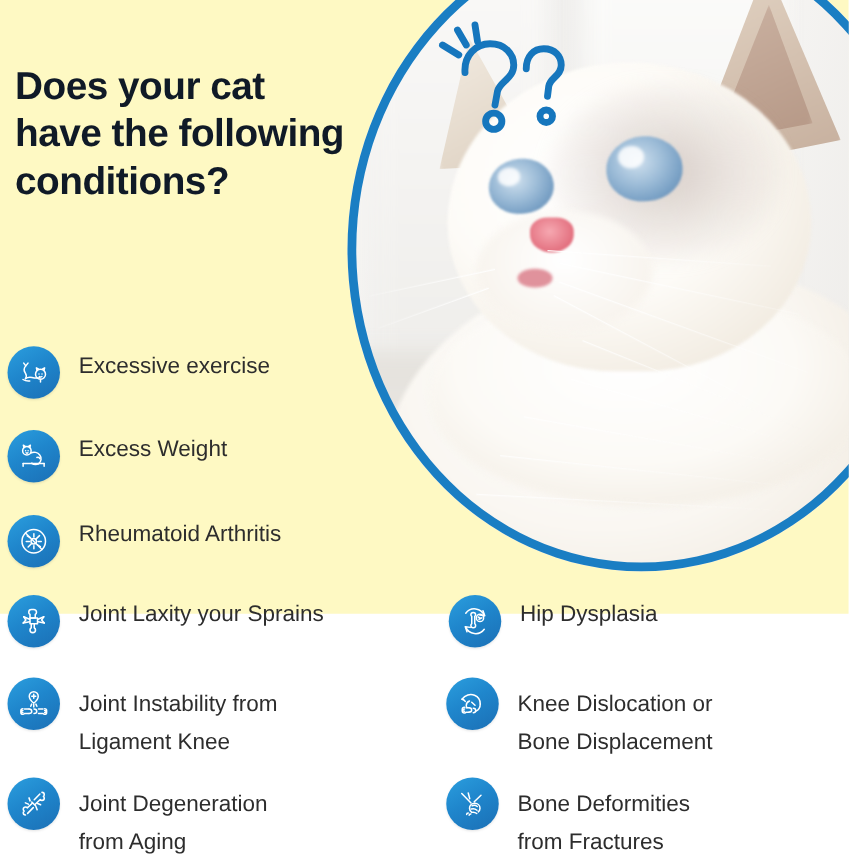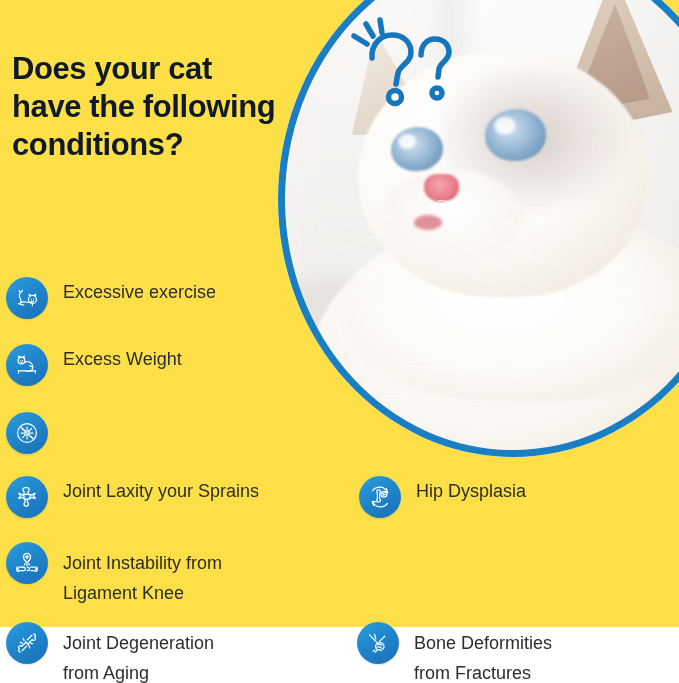--- a/index.html
+++ b/index.html
@@ -2,21 +2,21 @@
 <html><head>
 <meta charset="utf-8">
 <style>
   * { margin:0; padding:0; box-sizing:border-box; }
   html, body {
     width:679px; height:683px;
     background:#ffffff;
     font-family:"Liberation Sans", sans-serif;
     overflow:hidden;
   }
-  #root { position:relative; width:679px; height:627px; background:#fde047; }
+  #root { position:relative; width:679px; height:491px; background:#fef9c3; }
 
   
   .hero-clip {
     position:absolute;
     left:278px; top:-58px;
     width:470px; height:515px;
     border-radius:50%;
     overflow:hidden;
     background:#f4f3f1;
   }
@@ -296,20 +296,21 @@
         <circle cx="13" cy="13" r="9.4"></circle>
         <path d="M6.4 6.4l13.2 13.2"></path>
         <path d="M8.5 17.6l3-3"></path>
         <path d="M17.6 8.5l-3.1 3"></path>
         <circle cx="13" cy="13" r="2.2"></circle>
         <path d="M10.2 10.2l-2.4-1.5M15.9 15.9l2.4 1.5"></path>
         <path d="M9.6 13.1H7M16.5 13.1H19"></path>
         <path d="M13.1 9.5V7M13.1 16.6V19"></path>
       </svg>
     </div>
+    <div class="row-label">Rheumatoid Arthritis</div>
   </div>
 
   <div class="row" style="left:6px; top:476px;">
     <div class="bullet">
       <svg width="26" height="26" viewBox="0 0 26 26" fill="none" stroke="#fff" stroke-width="1.25" stroke-linecap="round" stroke-linejoin="round">
         <path d="M11.2 3.6c-1.3 0-2.2 1-2.2 2.1 0 .8.4 1.4 1 1.8v2.9h4.2V7.5c.6-.4 1-1 1-1.8 0-1.1-.9-2.1-2.2-2.1z"></path>
         <path d="M10 10.4h6v4.6h-6z"></path>
         <path d="M11 15.2v3c-.6.4-1 1-1 1.8 0 1.1.9 2.1 2.2 2.1s2.2-1 2.2-2.1c0-.8-.4-1.4-1-1.8v-3"></path>
         <path d="M9.6 11.4L5 9.4M9.6 13.4L4.6 14.4"></path>
         <path d="M16.4 11.4L21 9.4M16.4 13.4L21.4 14.4"></path>
@@ -363,20 +364,38 @@
         <path d="M5.5 17.5a8.6 8.6 0 0 0 14.9 1.9"></path>
         <path d="M6.6 21.4l-1.4-4 4 .5"></path>
         <path d="M11.6 5.9c1.1 0 1.9.8 1.9 1.8 0 .6-.3 1-.7 1.3v5.9c.4.3.7.8.7 1.4 0 1-.8 1.8-1.9 1.8s-1.9-.8-1.9-1.8c0-.6.3-1.1.7-1.4V9c-.4-.3-.7-.7-.7-1.3 0-1 .8-1.8 1.9-1.8z"></path>
         <circle cx="17" cy="10.3" r="2.9"></circle>
         <path d="M15.6 9.6l1.4.8M17 11.1l1.4-.8M16.2 11.5l.8-1.2"></path>
       </svg>
     </div>
     <div class="row-label">Hip Dysplasia</div>
   </div>
 
+  <div class="row" style="left:357px; top:542px;">
+    <div class="bullet">
+      <svg width="26" height="26" viewBox="0 0 26 26" fill="none" stroke="#fff" stroke-width="1.2" stroke-linecap="round" stroke-linejoin="round">
+        <path d="M4.6 9.4c2.5-3.4 6.6-4.6 10-3.2 2.8 1.2 4.6 3.9 4.6 6.9"></path>
+        <path d="M4.6 9.4c1 .2 2 .8 2.6 1.7"></path>
+        <path d="M19.2 13.1c0 2.6-1.4 4.7-3.4 5.8"></path>
+        <path d="M10.6 10.8c-1.6.6-2.6 2-2.6 3.5 0 .7.2 1.3.6 1.8"></path>
+        <path d="M6.6 17.2c-1 0-1.8.7-1.8 1.6s.8 1.6 1.8 1.6c.5 0 1-.2 1.3-.6h2.4"></path>
+        <path d="M6.6 15.8c-1 0-1.8.7-1.8 1.6 0 .9.8 1.6 1.8 1.6"></path>
+        <path d="M10.3 16.1H7.9"></path>
+        <path d="M10.3 16.1c1.3 0 2 .9 2 1.8s-.7 1.7-2 1.7"></path>
+        <path d="M13.6 16.6c1.3 0 2 .9 2 1.8s-.7 1.7-2 1.7"></path>
+        <path d="M12.4 11.8l2.6 2.4"></path>
+      </svg>
+    </div>
+    <div class="row-label tight">Knee Dislocation or
+Bone Displacement</div>
+  </div>
 
   <div class="row" style="left:357px; top:622px;">
     <div class="bullet">
       <svg width="26" height="26" viewBox="0 0 26 26" fill="none" stroke="#fff" stroke-width="1.2" stroke-linecap="round" stroke-linejoin="round">
         <path d="M4.4 4.8l7.4 7.6"></path>
         <path d="M19.8 6.2l-5.4 5.2"></path>
         <path d="M9.6 4.4l1.2 4.6"></path>
         <path d="M14.8 12.6c2.4 0 4.2 1.8 4.2 4 0 1.2-.5 2.2-1.4 2.9"></path>
         <path d="M14.8 12.6c-2.4 0-4.2 1.8-4.2 4 0 1.4.7 2.6 1.8 3.3"></path>
         <path d="M12.6 14.6c1.4-.6 3-.4 4.2.6"></path>

